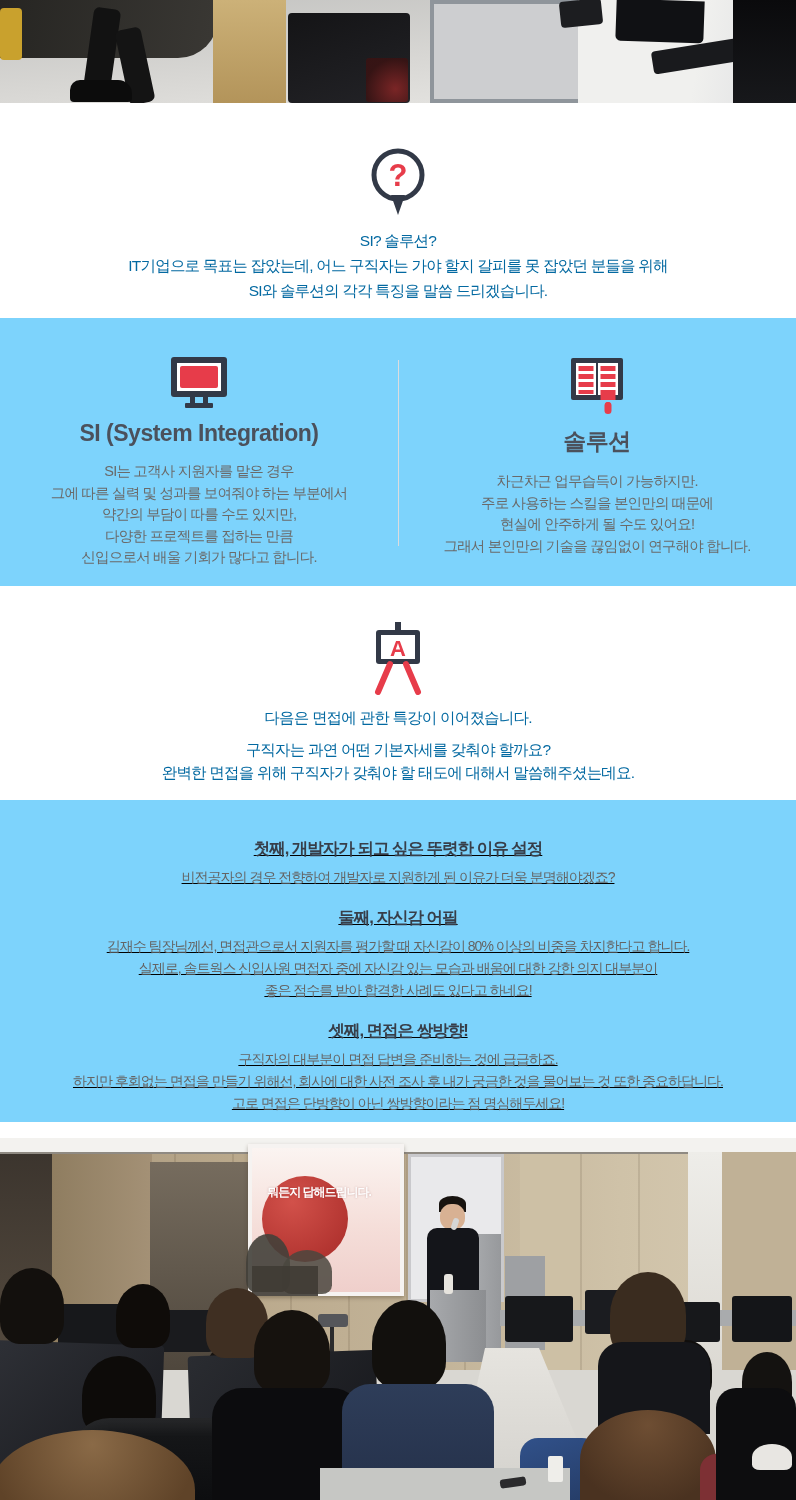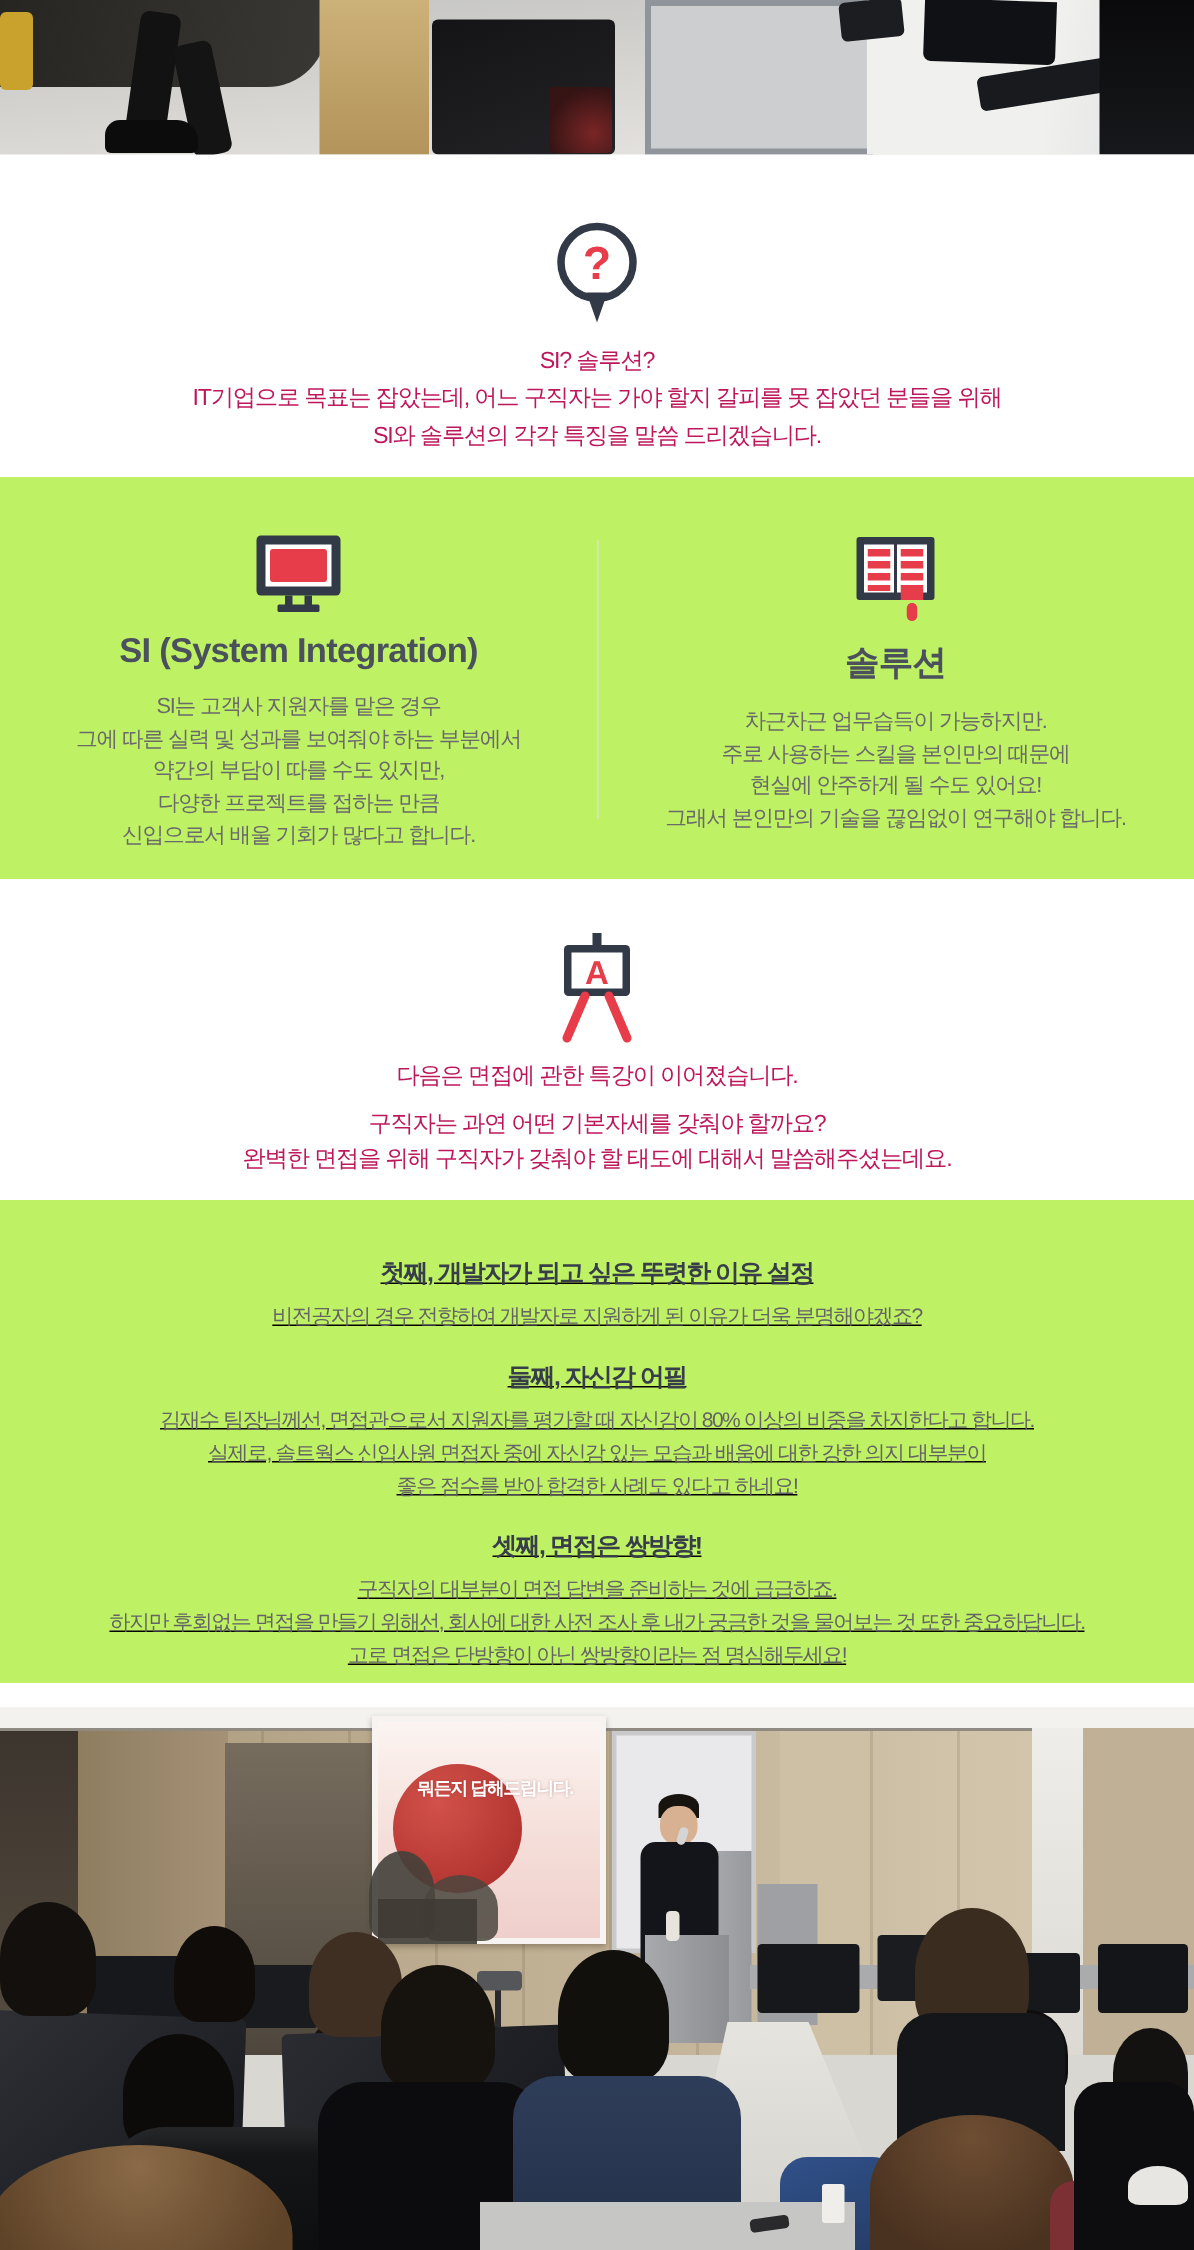--- a/index.html
+++ b/index.html
@@ -1,21 +1,21 @@
 <!DOCTYPE html>
 <html><head>
 <meta charset="utf-8">
 <style>
   html,body{margin:0;padding:0;background:#fff;}
   body{font-family:"Liberation Sans",sans-serif;}
   .page{width:796px;height:1500px;margin:0 auto;position:relative;overflow:hidden;background:#fff;}
   .sec{text-align:center;box-sizing:border-box;overflow:hidden;}
   .sec p{margin:0;white-space:nowrap;}
-  .gray{background:#bef264;}
-  .t-body{font-size:15.5px;line-height:23px;color:#be185d;letter-spacing:-0.8px;}
+  .gray{background:#7dd3fc;}
+  .t-body{font-size:15.5px;line-height:23px;color:#0369a1;letter-spacing:-0.8px;}
   .intro{height:215px;padding-top:44px;}
   .intro .t-body{margin-top:2px;}
   .icon-wrap{display:block;margin:0 auto 10px;}
   
   .compare{height:268px;display:flex;position:relative;padding-top:38px;}
   .col{width:50%;box-sizing:border-box;}
   .col h2{font-size:23px;color:#4b515c;margin:12px 0 14px;font-weight:bold;letter-spacing:-0.5px;}
   .col p{font-size:14.5px;line-height:21.5px;color:#6a6a6a;letter-spacing:-0.8px;}
   .v-divider{position:absolute;left:50%;top:42px;width:1px;height:186px;background:#dcdcde;}
   
@@ -152,21 +152,21 @@
     <div class="ph" style="left:0;top:16px;width:52px;height:244px;background:linear-gradient(180deg,#3c352e,#5a4f42);"></div>
     <div class="ph" style="left:52px;top:16px;width:100px;height:228px;background:linear-gradient(90deg,#8f7d60,#a49176);"></div>
     <div class="ph" style="left:150px;top:24px;width:100px;height:212px;background:linear-gradient(180deg,#766c5e,#4e463c);"></div>
     <div class="ph" style="left:520px;top:16px;width:60px;height:248px;background:#cdc0a5;"></div>
     <div class="ph" style="left:688px;top:14px;width:34px;height:268px;background:linear-gradient(180deg,#eeede9,#d8d5ce);"></div>
     <div class="ph" style="left:722px;top:14px;width:74px;height:252px;background:#c0b196;"></div>
 
     <div class="ph" style="left:248px;top:6px;width:156px;height:152px;background:#f6f3f1;box-shadow:0 2px 4px rgba(60,50,30,.35);"></div>
     <div class="ph" style="left:252px;top:10px;width:148px;height:144px;background:linear-gradient(180deg,#fbf4f1 0%,#f5ded9 55%,#efcfcb 100%);"></div>
     <div class="ph" style="left:262px;top:38px;width:86px;height:86px;border-radius:50%;background:radial-gradient(circle at 35% 30%,#d2514a,#b23430 75%);"></div>
-    <div class="ph slide-text" style="left:254px;top:46px;width:152px;">뭐든지 답해드립니다.</div>
+    <div class="ph slide-text" style="left:243px;top:46px;width:152px;">뭐든지 답해드립니다.</div>
     <div class="ph" style="left:246px;top:96px;width:44px;height:58px;border-radius:50% 50% 20% 20%;background:#43403a;opacity:.9;"></div>
     <div class="ph" style="left:282px;top:112px;width:50px;height:44px;border-radius:50% 50% 20% 20%;background:#4a463e;opacity:.85;"></div>
     <div class="ph" style="left:252px;top:128px;width:66px;height:30px;background:#3f3b34;opacity:.9;"></div>
 
     <div class="ph" style="left:408px;top:16px;width:96px;height:148px;background:#e9e9eb;border:3px solid #c9c9cc;box-sizing:border-box;"></div>
     <div class="ph" style="left:455px;top:96px;width:46px;height:116px;background:linear-gradient(90deg,#b3b5b8,#97999c);"></div>
     <div class="ph" style="left:505px;top:118px;width:40px;height:94px;background:#9ea0a3;"></div>
     <div class="ph" style="left:439px;top:58px;width:27px;height:16px;border-radius:50% 50% 0 0;background:#17130f;"></div>
     <div class="ph" style="left:440px;top:66px;width:25px;height:26px;border-radius:45%;background:#d8b193;"></div>
     <div class="ph" style="left:427px;top:90px;width:52px;height:98px;border-radius:10px 10px 4px 4px;background:#14151a;"></div>

